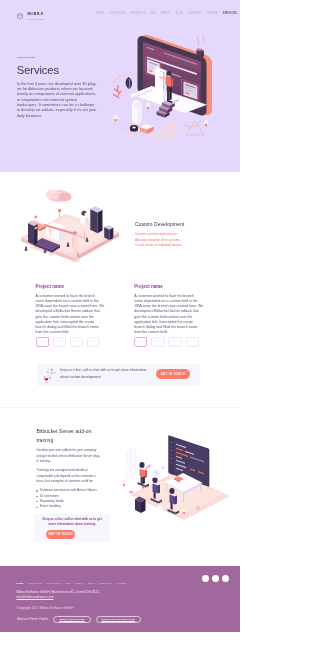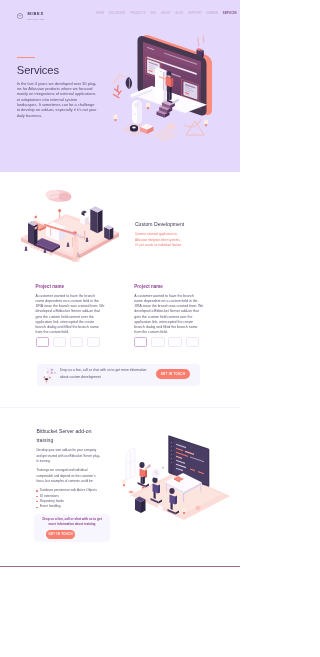--- a/index.html
+++ b/index.html
@@ -1,18 +1,18 @@
 <!DOCTYPE html>
 <html><head>
 <meta charset="utf-8">
 <style>
   *{box-sizing:border-box;margin:0;padding:0}
   html,body{width:240px;height:657px}
   body{font-family:"Liberation Sans",sans-serif;background:#fff;overflow:hidden;-webkit-font-smoothing:antialiased}
-  .page{width:240px;height:567px;position:relative;overflow:hidden}
+  .page{width:240px;height:632px;position:relative;overflow:hidden}
 
   
   .hero{position:relative;height:172px;background:#e4d9fc;overflow:hidden}
   .nav{position:absolute;left:0;top:0;width:240px;height:30px;display:flex;align-items:center}
   .logo{position:absolute;left:16.6px;top:12.4px;display:flex;align-items:flex-start;gap:4.6px;text-decoration:none}
   .logo-mark{width:6.2px;height:6.2px;display:block;margin-top:.3px}
   .logo-txt{display:flex;flex-direction:column;line-height:1}
   .logo-name{font-size:3.9px;line-height:4.2px;letter-spacing:.85px;color:#3b3050;font-weight:700}
   .logo-sub{font-size:1.9px;line-height:2.1px;letter-spacing:.82px;color:#7a6e92;margin-top:1.3px}
   .nav-links{position:absolute;left:96px;right:3px;top:12.4px;display:flex;align-items:flex-start;justify-content:space-between}

